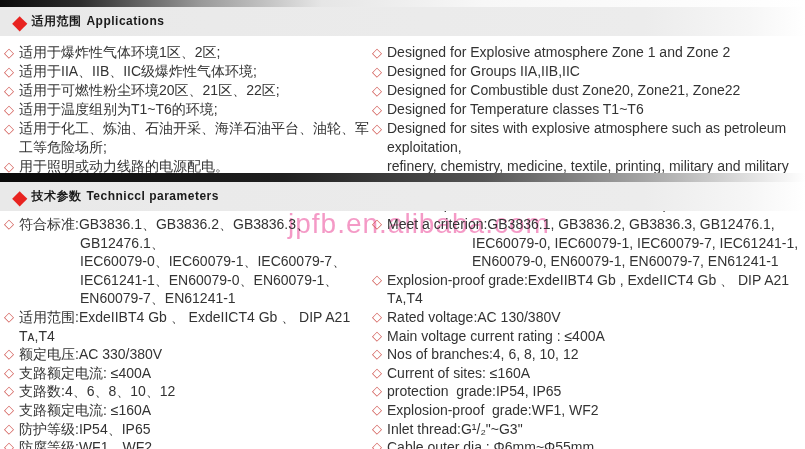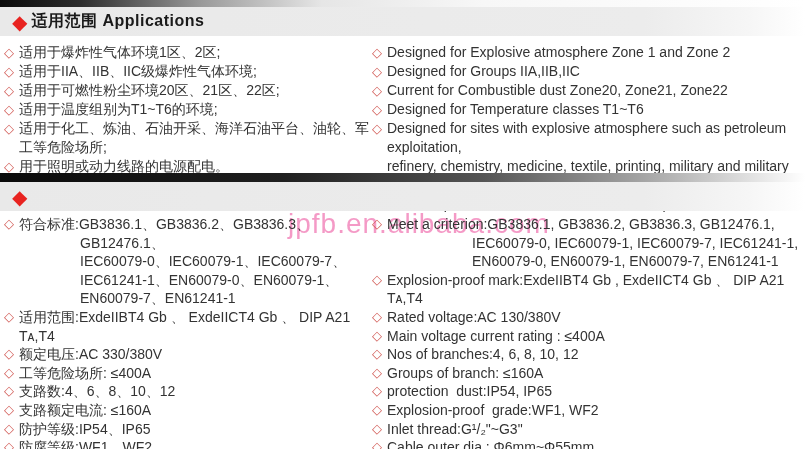--- a/index.html
+++ b/index.html
@@ -30,21 +30,21 @@
     align-items: center;
     background: linear-gradient(to right, #e9e9e9 0%, #ececec 80%, #f6f6f6 93%, #ffffff 100%);
     padding-left: 12px;
   }
   .hdiamond {
     font-size: 20px;
     line-height: 20px;
     margin-right: 4px;
   }
   .htitle {
-    font-size: 16px;
+    font-size: 12px;
     font-weight: bold;
     color: #1a1a1a;
     letter-spacing: 0.5px;
   }
   .htitle .en { margin-left: 5px; }
   .cols {
     display: flex;
     position: relative;
     z-index: 1;
   }
@@ -128,21 +128,21 @@
         <div class="li">
           <span class="bullet" style="color: rgb(208, 84, 79);">◇</span>
           <span class="txt">Designed for Explosive atmosphere Zone 1 and Zone 2</span>
         </div>
         <div class="li">
           <span class="bullet" style="color: rgb(208, 84, 79);">◇</span>
           <span class="txt">Designed for Groups IIA,IIB,IIC</span>
         </div>
         <div class="li">
           <span class="bullet" style="color: rgb(208, 84, 79);">◇</span>
-          <span class="txt">Current for Combustible dust Zone20, Zone21, Zone22</span>
+          <span class="txt">Designed for Combustible dust Zone20, Zone21, Zone22</span>
         </div>
         <div class="li">
           <span class="bullet" style="color: rgb(208, 84, 79);">◇</span>
           <span class="txt">Designed for Temperature classes T1~T6</span>
         </div>
         <div class="li">
           <span class="bullet" style="color: rgb(208, 84, 79);">◇</span>
           <span class="txt">Designed for sites with explosive atmosphere such as petroleum exploitation,
 refinery, chemistry, medicine, textile, printing, military and military etc.</span>
         </div>
@@ -150,20 +150,21 @@
           <span class="bullet" style="color: rgb(208, 84, 79);">◇</span>
           <span class="txt">Used for power distribution in illumination or power circuit.</span>
         </div>
       </div>
   </div>
 
   <div class="sec-header">
     <div class="strip2"></div>
     <div class="band">
       <span class="hdiamond" style="color: rgb(232, 35, 32);">◆</span>
+      <span class="htitle"><span class="zh">技术参数</span><span class="en">Techniccl  parameters</span></span>
     </div>
   </div>
 
   <div class="cols tech">
     <div class="col-left" id="tech-left">
         <div class="li">
           <span class="bullet" style="color: rgb(208, 84, 79);">◇</span>
           <span class="txt" style="padding-left: 61px; text-indent: -61px;">符合标准:GB3836.1、GB3836.2、GB3836.3、GB12476.1、
 IEC60079-0、IEC60079-1、IEC60079-7、
 IEC61241-1、EN60079-0、EN60079-1、
@@ -172,21 +173,21 @@
         <div class="li">
           <span class="bullet" style="color: rgb(208, 84, 79);">◇</span>
           <span class="txt">适用范围:ExdeIIBT4 Gb 、 ExdeIICT4 Gb 、 DIP A21 Tᴀ,T4</span>
         </div>
         <div class="li">
           <span class="bullet" style="color: rgb(208, 84, 79);">◇</span>
           <span class="txt">额定电压:AC 330/380V</span>
         </div>
         <div class="li">
           <span class="bullet" style="color: rgb(208, 84, 79);">◇</span>
-          <span class="txt">工等危险场所: ≤400A</span>
+          <span class="txt">支路额定电流: ≤400A</span>
         </div>
         <div class="li">
           <span class="bullet" style="color: rgb(208, 84, 79);">◇</span>
           <span class="txt">支路数:4、6、8、10、12</span>
         </div>
         <div class="li">
           <span class="bullet" style="color: rgb(208, 84, 79);">◇</span>
           <span class="txt">支路额定电流: ≤160A</span>
         </div>
         <div class="li">
@@ -200,41 +201,41 @@
       </div>
     <div class="col-right" id="tech-right">
         <div class="li">
           <span class="bullet" style="color: rgb(208, 84, 79);">◇</span>
           <span class="txt" style="padding-left: 85px; text-indent: -85px;">Meet a criterion:GB3836.1, GB3836.2, GB3836.3, GB12476.1,
 IEC60079-0, IEC60079-1, IEC60079-7, IEC61241-1,
 EN60079-0, EN60079-1, EN60079-7, EN61241-1</span>
         </div>
         <div class="li">
           <span class="bullet" style="color: rgb(208, 84, 79);">◇</span>
-          <span class="txt">Explosion-proof mark:ExdeIIBT4 Gb , ExdeIICT4 Gb 、 DIP A21 Tᴀ,T4</span>
+          <span class="txt">Explosion-proof grade:ExdeIIBT4 Gb , ExdeIICT4 Gb 、 DIP A21 Tᴀ,T4</span>
         </div>
         <div class="li">
           <span class="bullet" style="color: rgb(208, 84, 79);">◇</span>
           <span class="txt">Rated voltage:AC 130/380V</span>
         </div>
         <div class="li">
           <span class="bullet" style="color: rgb(208, 84, 79);">◇</span>
           <span class="txt">Main voltage current rating : ≤400A</span>
         </div>
         <div class="li">
           <span class="bullet" style="color: rgb(208, 84, 79);">◇</span>
           <span class="txt">Nos of branches:4, 6, 8, 10, 12</span>
         </div>
         <div class="li">
           <span class="bullet" style="color: rgb(208, 84, 79);">◇</span>
-          <span class="txt">Groups of branch: ≤160A</span>
-        </div>
-        <div class="li">
-          <span class="bullet" style="color: rgb(208, 84, 79);">◇</span>
-          <span class="txt">protection  dust:IP54, IP65</span>
+          <span class="txt">Current of sites: ≤160A</span>
+        </div>
+        <div class="li">
+          <span class="bullet" style="color: rgb(208, 84, 79);">◇</span>
+          <span class="txt">protection  grade:IP54, IP65</span>
         </div>
         <div class="li">
           <span class="bullet" style="color: rgb(208, 84, 79);">◇</span>
           <span class="txt">Explosion-proof  grade:WF1, WF2</span>
         </div>
         <div class="li">
           <span class="bullet" style="color: rgb(208, 84, 79);">◇</span>
           <span class="txt">Inlet thread:G¹/₂"~G3"</span>
         </div>
         <div class="li">

